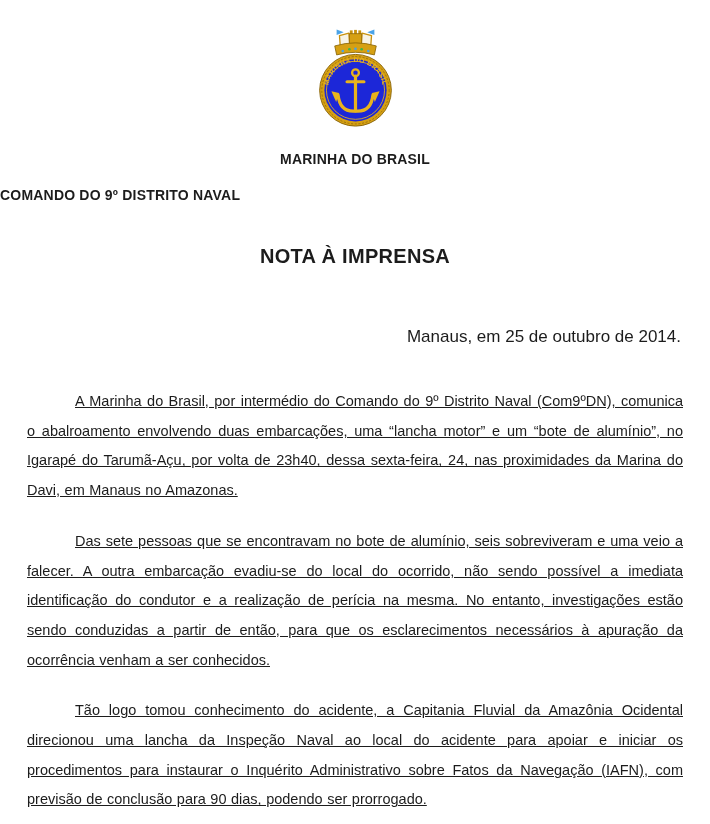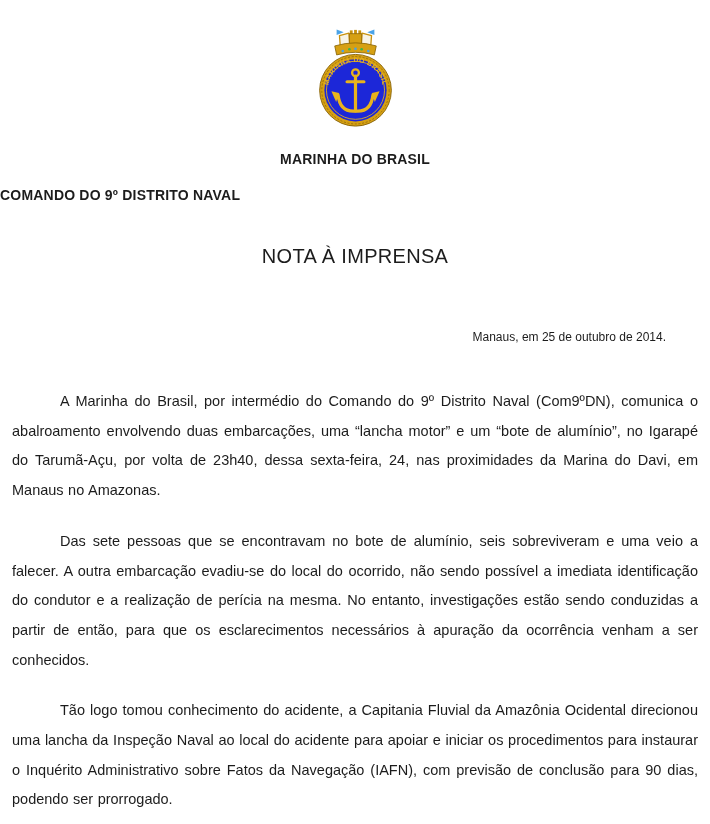--- a/index.html
+++ b/index.html
@@ -18,30 +18,30 @@
     font-size:14px;line-height:14px;font-weight:bold;
     letter-spacing:0.2px;
   }
   .command-line{
     margin-top:22px;
     font-size:14px;line-height:14px;font-weight:bold;
     letter-spacing:0.2px;
   }
   .doc-title{
     margin-top:44px;text-align:center;
-    font-size:20px;line-height:20px;font-weight:normal;
+    font-size:20px;line-height:20px;font-weight:bold;
     letter-spacing:0.3px;
   }
   .dateline{
     margin-top:63px;
-    padding-right:44px;
+    padding-right:29px;
     text-align:right;
-    font-size:12px;line-height:16px;
+    font-size:17px;line-height:16px;
   }
-  .content{padding:0 12px;}
+  .content{padding:0 27px;text-decoration:underline;}
   .content p{
     margin:0 0 21px 0;
     font-size:14.5px;
     line-height:29.7px;
     text-align:justify;
     text-indent:48px;
     word-spacing:0.5px;
   }
   .content p:first-child{margin-top:42px;}
 </style>

